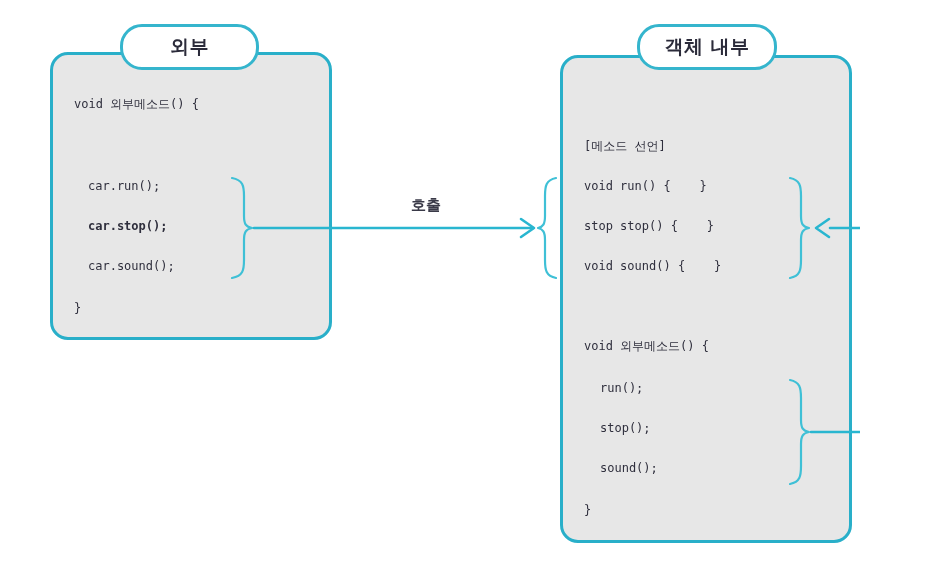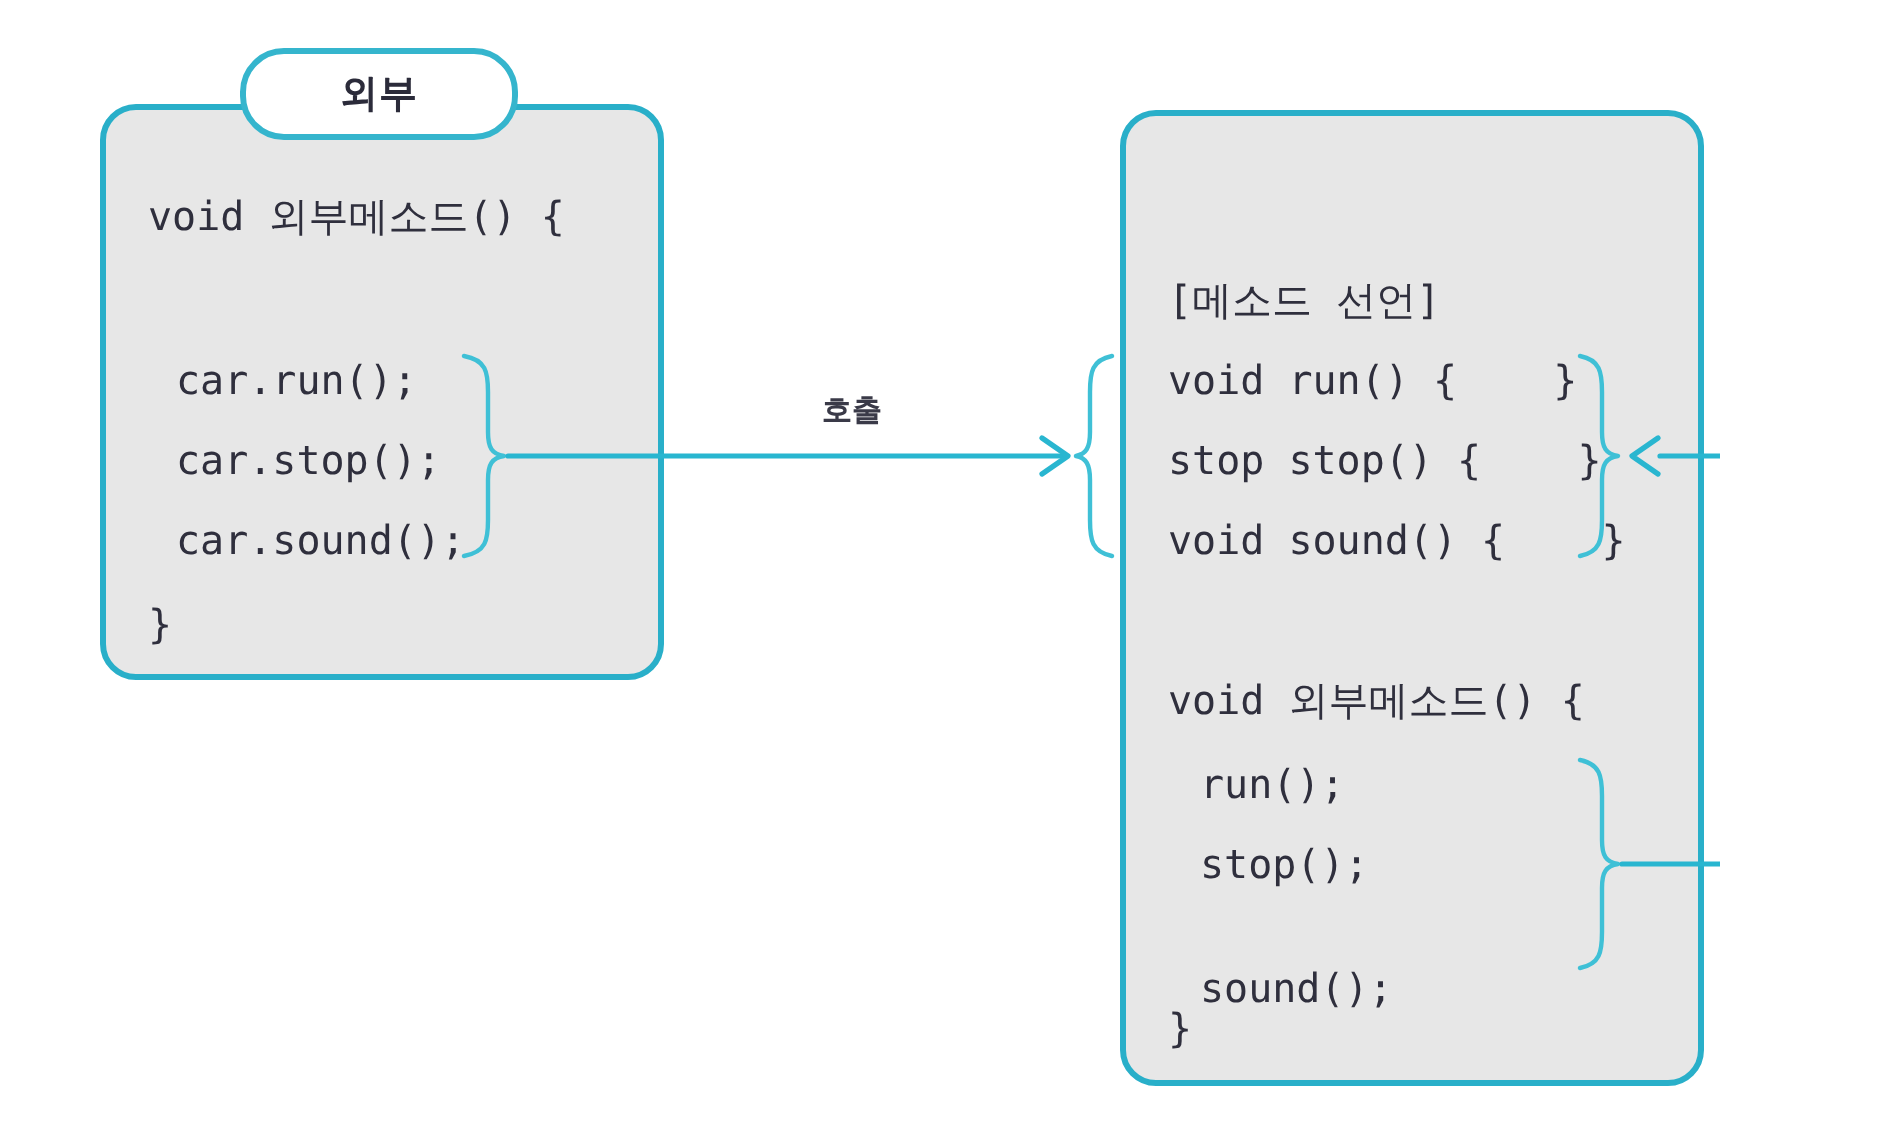--- a/index.html
+++ b/index.html
@@ -48,43 +48,43 @@
     color: #2b2b3a;
     letter-spacing: 0.5px;
   }
   #tab-external { left: 120px; top: 24px; width: 139px; height: 46px; }
   #tab-internal { left: 637px; top: 24px; width: 140px; height: 46px; }
 
   
   .code-line {
     position: absolute;
     font-family: "DejaVu Sans Mono", monospace;
-    font-size: 20px;
+    font-size: 12px;
     color: #2f2f3d;
     white-space: pre;
     line-height: 1;
   }
 
   
   #ext-l0 { left: 74px;  top: 98px;  }
   #ext-l1 { left: 88px;  top: 138px; }
   #ext-l2 { left: 88px;  top: 180px; }
-  #ext-l3 { left: 88px;  top: 220px; }
+  #ext-l3 { left: 88px;  top: 220px; font-weight: bold; }
   #ext-l4 { left: 88px;  top: 260px; }
   #ext-l5 { left: 74px;  top: 302px; }
 
   
   #int-l0 { left: 584px; top: 140px; }
   #int-l1 { left: 584px; top: 180px; }
   #int-l2 { left: 584px; top: 220px; }
   #int-l3 { left: 584px; top: 260px; }
   #int-l4 { left: 584px; top: 340px; }
   #int-l5 { left: 600px; top: 382px; }
   #int-l6 { left: 600px; top: 422px; }
-  #int-l7 { left: 600px; top: 484px; }
+  #int-l7 { left: 600px; top: 462px; }
   #int-l8 { left: 584px; top: 504px; }
 
   
   .conn-label {
     position: absolute;
     font-family: "DejaVu Sans", sans-serif;
     font-weight: bold;
     font-size: 15px;
     color: #3a3a48;
     white-space: nowrap;
@@ -106,20 +106,23 @@
 </head>
 <body>
 
 <div id="canvas">
 
   <div class="panel" id="panel-external"></div>
   <div class="panel" id="panel-internal"></div>
 
   <div class="tab" id="tab-external">
     <span>외부</span>
+  </div>
+  <div class="tab" id="tab-internal">
+    <span>객체 내부</span>
   </div>
 
   <div class="code-line" id="ext-l0">void 외부메소드() {</div>
   <div class="code-line" id="ext-l2">car.run();</div>
   <div class="code-line" id="ext-l3">car.stop();</div>
   <div class="code-line" id="ext-l4">car.sound();</div>
   <div class="code-line" id="ext-l5">}</div>
 
   <div class="code-line" id="int-l0">[메소드 선언]</div>
   <div class="code-line" id="int-l1">void run() {    }</div>

